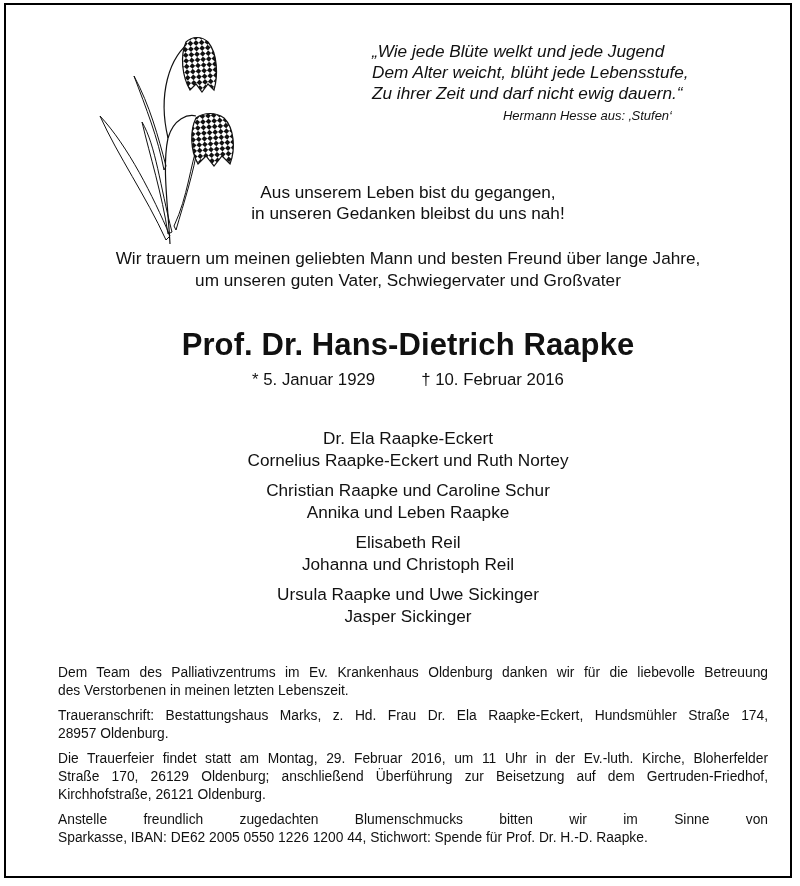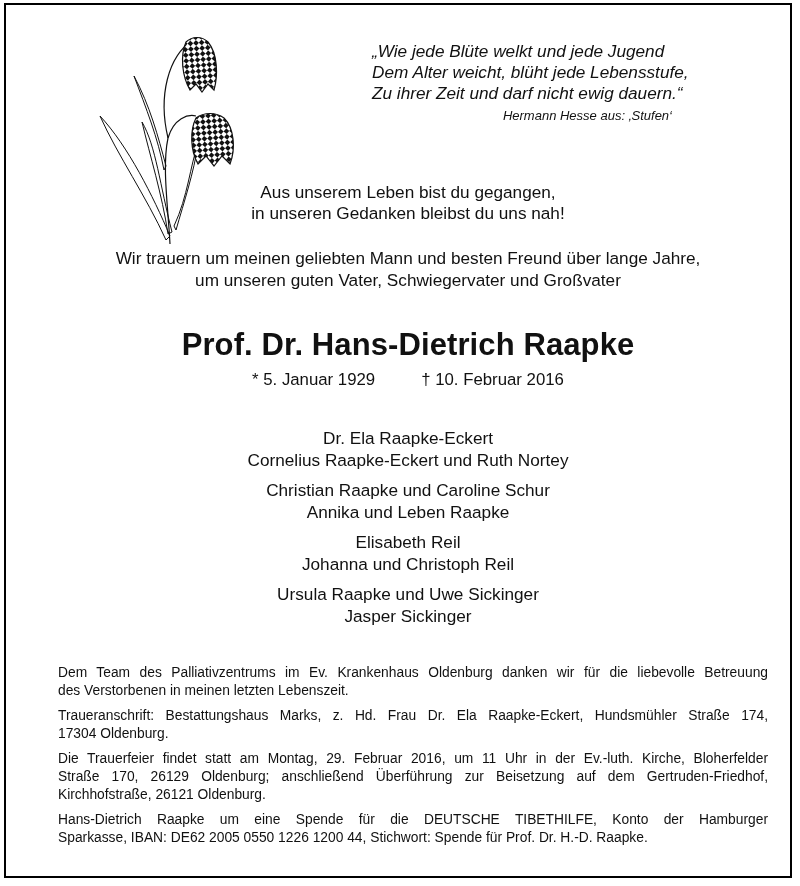--- a/index.html
+++ b/index.html
@@ -99,24 +99,24 @@
   </div>
 </div>
 
 <div class="notes n1">
   <p>
     <span class="block-line justify-last">Dem Team des Palliativzentrums im Ev. Krankenhaus Oldenburg danken wir für die liebevolle Betreuung</span>
     <span class="block-line">des Verstorbenen in meinen letzten Lebenszeit.</span>
   </p>
   <p>
     <span class="block-line justify-last">Traueranschrift: Bestattungshaus Marks, z. Hd. Frau Dr. Ela Raapke-Eckert, Hundsmühler Straße 174,</span>
-    <span class="block-line">17304 Oldenburg.</span>
+    <span class="block-line">28957 Oldenburg.</span>
   </p>
   <p>
     <span class="block-line justify-last">Die Trauerfeier findet statt am Montag, 29. Februar 2016, um 11 Uhr in der Ev.-luth. Kirche, Bloherfelder</span>
     <span class="block-line justify-last">Straße 170, 26129 Oldenburg; anschließend Überführung zur Beisetzung auf dem Gertruden-Friedhof,</span>
     <span class="block-line">Kirchhofstraße, 26121 Oldenburg.</span>
   </p>
   <p>
-    <span class="block-line justify-last">Hans-Dietrich Raapke um eine Spende für die DEUTSCHE TIBETHILFE, Konto der Hamburger</span>
+    <span class="block-line justify-last">Anstelle freundlich zugedachten Blumenschmucks bitten wir im Sinne von</span>
     <span class="block-line">Sparkasse, IBAN: DE62 2005 0550 1226 1200 44, Stichwort: Spende für Prof. Dr. H.-D. Raapke.</span>
   </p>
 </div>
 
 </body></html>

